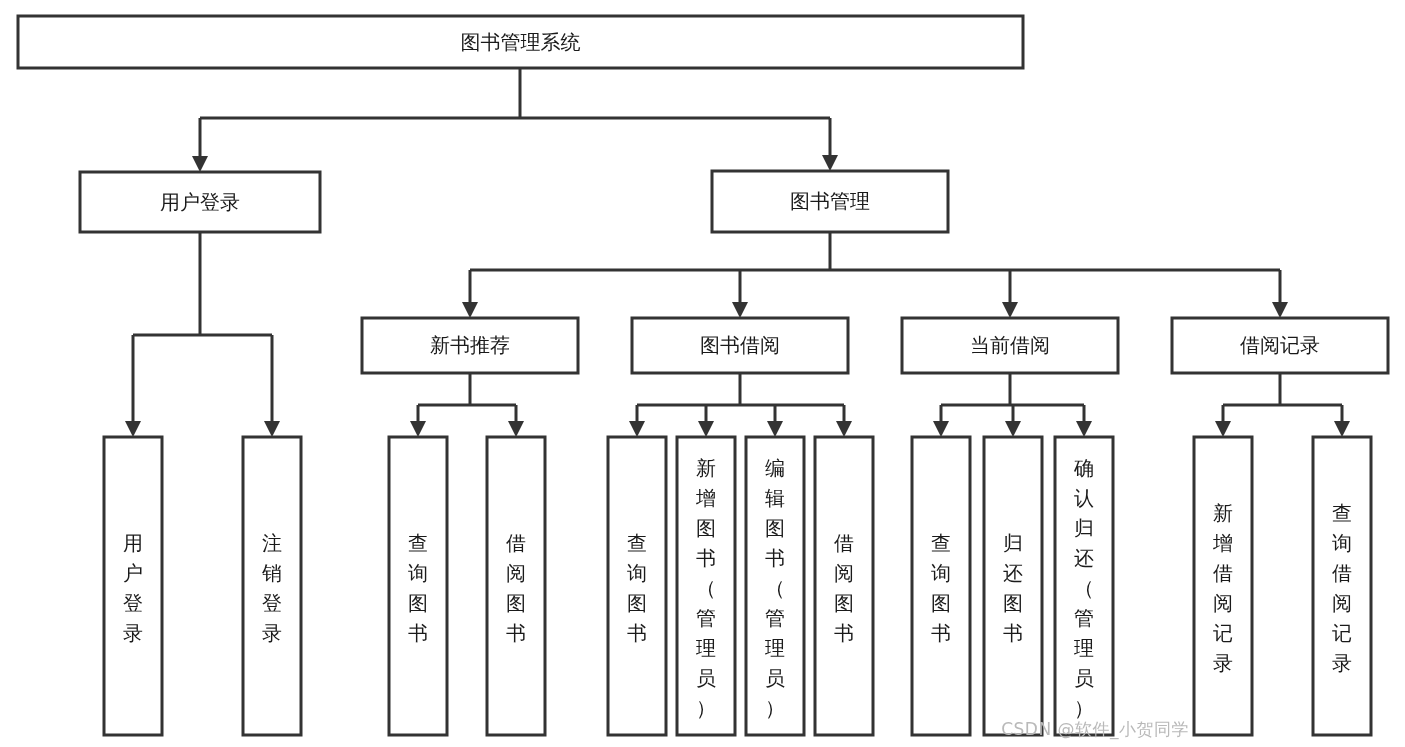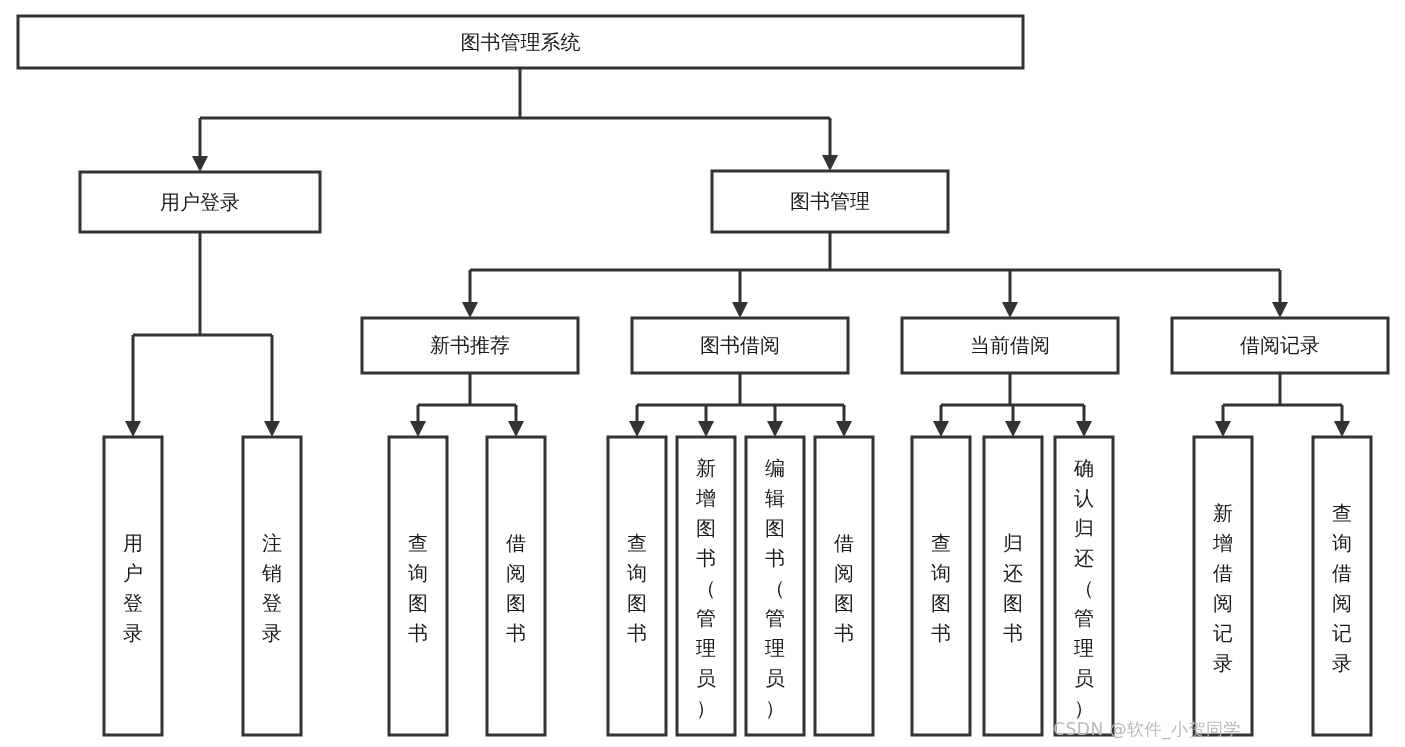--- a/index.html
+++ b/index.html
@@ -12,21 +12,20 @@
     width: 1405px;
     height: 747px;
     font-family: "DejaVu Sans", "Liberation Sans", sans-serif;
     overflow: hidden;
     position: relative;
   }
   #diagram-root {
     position: relative;
     width: 1197px;
     height: 747px;
-    padding-left: 44px;
   }
   svg#tree-svg {
     position: absolute;
     left: 0;
     top: 0;
     width: 1405px;
     height: 747px;
     display: block;
   }
   .node-box {
@@ -50,21 +49,21 @@
   .conn-line {
     stroke: #333333;
     stroke-width: 3;
     fill: none;
   }
   .arrow-head {
     fill: #333333;
   }
   .watermark-text {
     position: absolute;
-    right: 0;
+    right: 8px;
     bottom: 6px;
     font-family: "DejaVu Sans", "Liberation Sans", sans-serif;
     font-size: 17px;
     color: #b9b9b9;
     white-space: nowrap;
     letter-spacing: 0.5px;
     user-select: none;
   }
 </style>
 </head>

